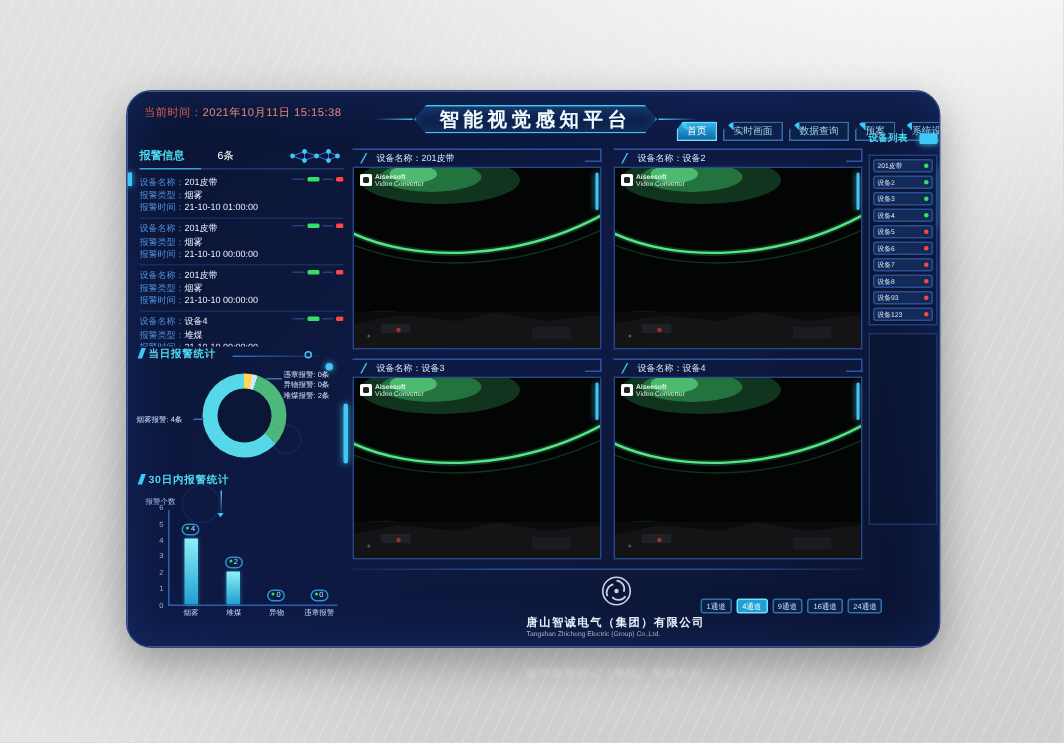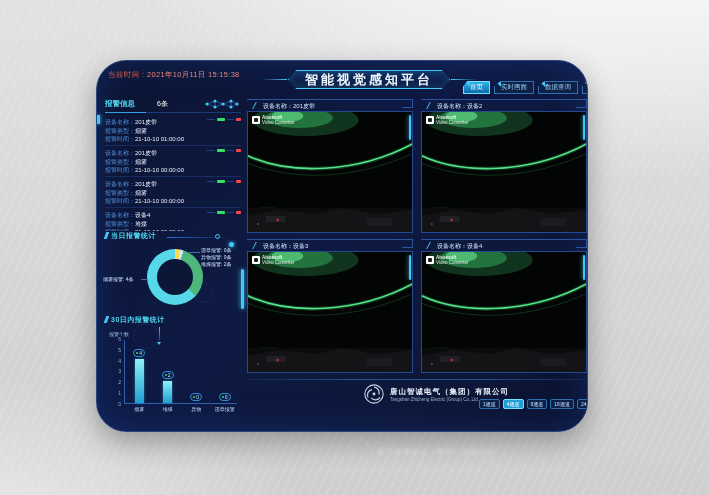--- a/index.html
+++ b/index.html
@@ -14,22 +14,22 @@
     background:
       radial-gradient(120% 90% at 88% -18%, rgba(255,255,255,.95) 0%, rgba(255,255,255,.45) 34%, rgba(255,255,255,0) 60%),
       radial-gradient(90% 70% at -8% 118%, rgba(255,255,255,.85) 0%, rgba(255,255,255,.3) 38%, rgba(255,255,255,0) 62%),
       linear-gradient(180deg,#e2e2e2 0%,#d6d6d6 55%,#cfcfcf 100%);
   }
   .backdrop::after { content:""; position:absolute; inset:0;
     background:repeating-linear-gradient(115deg, rgba(255,255,255,.35) 0 1px, rgba(0,0,0,0) 1px 8px);
     opacity:.5;
   }
   
-  .card { position:absolute; left:96px; top:60px; width:492px; height:372px;
-    border-radius:30px; overflow:hidden;
+  .card { position:absolute; left:84px; top:60px; width:543px; height:372px;
+    border-radius:17px; overflow:hidden;
     background:linear-gradient(135deg,#0b1432 0%,#0e1a44 45%,#0d1738 78%,#0a1230 100%);
     border:1px solid #27457f;
     box-shadow: inset 0 0 34px rgba(26,54,128,.55), 0 10px 28px rgba(0,0,0,.30);
     color:#d8e6f8;
   }
   .edge-tick { position:absolute; left:0; top:54px; width:3px; height:9px; background:#3fc8f5; box-shadow:0 0 4px #3fc8f5; }
   
   .time { position:absolute; left:11px; top:9px; font-size:7.5px; color:#d95c4c; letter-spacing:.3px; }
   .time b { color:#e8857a; font-weight:normal; }
   .title-plaque { position:absolute; left:191px; top:9px; width:162px; height:19px;
@@ -123,21 +123,21 @@
   .dl-title { font-size:6.5px; color:#4fd8f0; font-weight:bold; white-space:nowrap; }
   .dl-tab { margin-left:auto; width:12px; height:7px; background:#3fc8f5; border-radius:1px; box-shadow:0 0 4px #3fc8f5; cursor:pointer; }
   .dl-list { margin-top:6px; border:1px solid #1f3f7f; background:rgba(10,22,52,.5); padding:2px; }
   .dl-item { height:9px; margin-bottom:2px; background:#122a55; border:1px solid #2a4f93; border-radius:2px;
     display:flex; align-items:center; padding:0 2px; font-size:4.5px; color:#dce8ff; cursor:pointer; white-space:nowrap; }
   .dl-item:last-child { margin-bottom:0; }
   .dl-dot { margin-left:auto; width:3px; height:3px; border-radius:50%; }
   .dl-empty { margin-top:5px; border:1px solid #1a3568; background:rgba(8,16,42,.35); height:128px; }
   .dl-scroll { position:absolute; right:-4px; top:24px; width:2.5px; height:40px; background:#3fc8f5; border-radius:2px; box-shadow:0 0 4px #3fc8f5; }
   
-  .footer-brand { position:absolute; left:266px; top:322px; display:flex; gap:5px; align-items:center; }
+  .footer-brand { position:absolute; left:266px; top:322px; display:flex; gap:5px; align-items:center;flex-direction:column; }
   .fb-txt .cn { font-size:7.5px; font-weight:bold; color:#e8f0fa; letter-spacing:1px; white-space:nowrap; }
   .fb-txt .en { font-size:4.5px; color:#9fb2cc; white-space:nowrap; }
   .channels { position:absolute; left:382px; top:338px; display:flex; gap:3px; }
   .ch-btn { height:10px; padding:0 3px; display:flex; align-items:center; font-size:5px; color:#bfe0ff;
     background:#0d2148; border:1px solid #2f6fae; border-radius:2px; cursor:pointer; white-space:nowrap; }
   .ch-btn.active { background:#1f9fd6; border-color:#6fe0ff; color:#ffffff; }
   
   .reflection { position:absolute; left:84px; top:434px; width:543px; height:52px; overflow:hidden;
     opacity:.28; filter:blur(1.1px); transform:scaleY(-1); pointer-events:none; }
   .reflection .footer-brand { top:auto; bottom:4px; }

